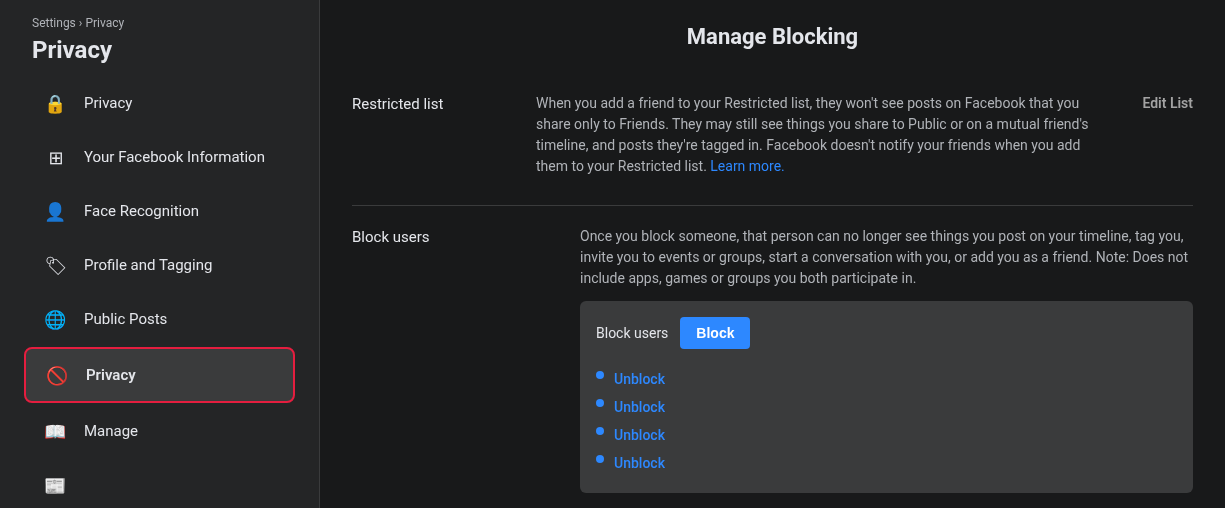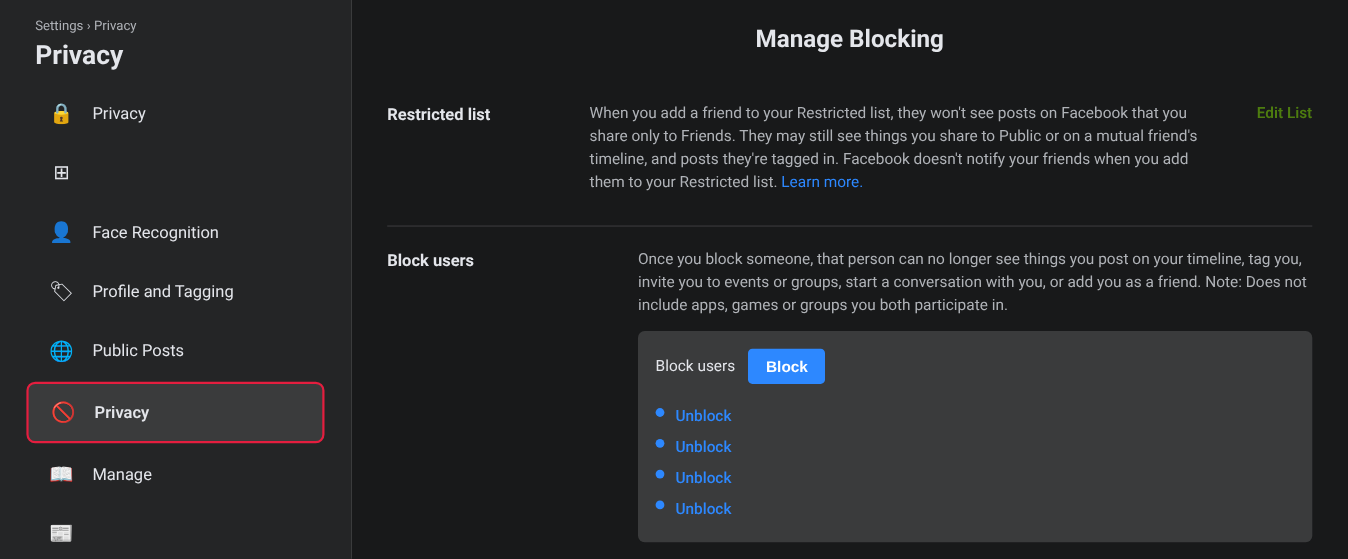--- a/index.html
+++ b/index.html
@@ -98,39 +98,39 @@
     .section-row {
       display: flex;
       padding: 20px 0;
       border-bottom: 1px solid #3a3b3c;
       gap: 24px;
     }
 
     .section-label {
       min-width: 160px;
       font-size: 15px;
-      font-weight: 700;
+      font-weight: 400;
       color: #e4e6eb;
       padding-top: 2px;
     }
 
     .section-content {
       flex: 1;
       padding-left: 44px;
     }
 
     .section-desc {
       font-size: 14px;
       color: #b0b3b8;
       line-height: 1.5;
       margin-bottom: 8px;
     }
 
     .edit-link {
-      color: #4d7c0f;
+      color: #a3a3a3;
       font-size: 14px;
       font-weight: 600;
       cursor: pointer;
       white-space: nowrap;
       margin-left: 16px;
       flex-shrink: 0;
       padding-top: 2px;
     }
 
     .learn-more {
@@ -231,20 +231,21 @@
     <span>Privacy</span>
   </div>
   <div class="page-title">Privacy</div>
 
   <div class="nav-item">
     <div class="nav-icon">🔒</div>
     <span class="nav-label">Privacy</span>
   </div>
   <div class="nav-item">
     <div class="nav-icon">⊞</div>
+    <span class="nav-label">Your Facebook Information</span>
   </div>
   <div class="nav-item">
     <div class="nav-icon">👤</div>
     <span class="nav-label">Face Recognition</span>
   </div>
   <div class="nav-item">
     <div class="nav-icon">🏷</div>
     <span class="nav-label">Profile and Tagging</span>
   </div>
   <div class="nav-item">

